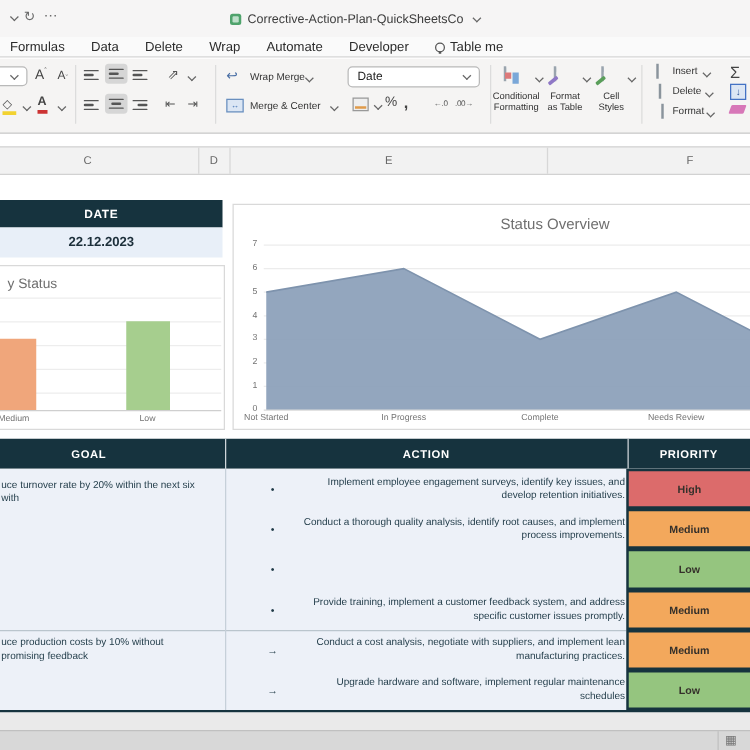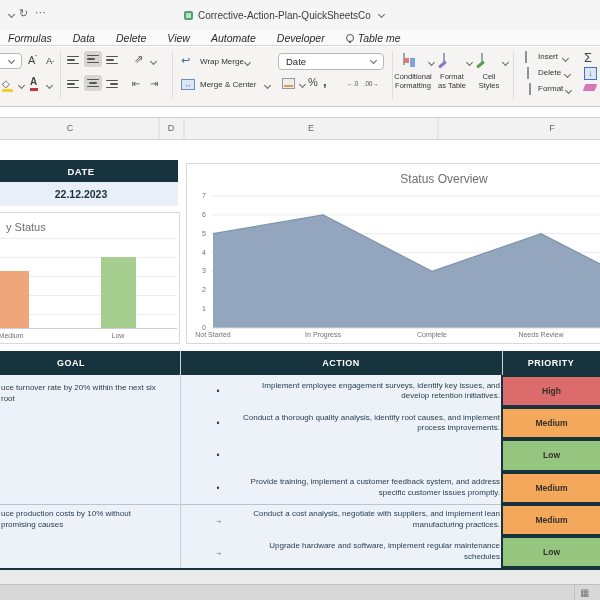--- a/index.html
+++ b/index.html
@@ -11,21 +11,21 @@
   #titlebar .tb-ic{color:#6a6a6a;font-size:11px;top:8px;}
   #title-group{left:184px;top:7px;height:16px;display:flex;align-items:center;gap:5px;}
   #doc-icon{width:9px;height:9px;background:#4fa36c;border-radius:2px;position:relative;}
   #doc-icon:after{content:"";position:absolute;left:2px;top:2px;right:2px;bottom:2px;background:#bfe0cb;border-radius:1px;}
   #doc-title{font-size:10px;color:#3c3c3c;}
   .chev{width:4px;height:4px;border-right:1.2px solid #666;border-bottom:1.2px solid #666;
         transform:rotate(45deg);display:inline-block;vertical-align:middle;margin-left:3px;margin-bottom:2px;}
   
   #menubar{left:0;top:30px;width:600px;height:16px;background:#fafafa;border-bottom:1px solid #d6d6d6;
            display:flex;align-items:center;gap:21px;padding-left:8px;box-sizing:border-box;}
-  #menubar .mi{font-size:10.5px;color:#2b2b2b;white-space:nowrap;font-style:italic;}
+  #menubar .mi{font-size:10.5px;color:#2b2b2b;white-space:nowrap;}
   #tellme{display:flex;align-items:center;gap:4px;}
   .bulb{width:6px;height:6px;border:1px solid #555;border-radius:50%;display:inline-block;position:relative;}
   .bulb:after{content:"";position:absolute;left:2px;top:6px;width:2px;height:2px;background:#555;}
   
   #ribbon{left:0;top:47px;width:600px;height:59px;background:#f5f4f3;border-bottom:1px solid #c9c9c9;font-size:8.5px;color:#333;}
   .rdiv{position:absolute;top:5px;bottom:7px;width:1px;background:#dcdcdc;}
   .bars{display:inline-flex;flex-direction:column;justify-content:space-between;width:12px;height:8px;}
   .bars i{display:block;height:1.3px;background:#555;border-radius:1px;width:100%;}
   .bars.alt i:nth-child(2){width:65%;}
   .bars.ctr i:nth-child(2){width:65%;margin:0 auto;}
@@ -105,21 +105,21 @@
     <span id="doc-icon"></span>
     <span id="doc-title">Corrective-Action-Plan-QuickSheetsCo</span>
     <span class="chev"></span>
   </div>
 </div>
 
 <div class="abs" id="menubar">
   <span class="mi">Formulas</span>
   <span class="mi">Data</span>
   <span class="mi">Delete</span>
-  <span class="mi">View</span>
+  <span class="mi">Wrap</span>
   <span class="mi">Automate</span>
   <span class="mi">Developer</span>
   <span class="mi" id="tellme">
     <span class="bulb"></span>
     <span>Table me</span>
   </span>
 </div>
 
 <div class="abs" id="ribbon">
   
@@ -301,24 +301,24 @@
 <div class="abs" id="tbl-head">
   <span style="left:-38px;width:218px;">GOAL</span>
   <span style="left:180px;width:322px;">ACTION</span>
   <span style="left:502px;width:98px;">PRIORITY</span>
   <span class="hdiv" style="left:180px;"></span>
   <span class="hdiv" style="left:502px;"></span>
 </div>
 
 <div class="abs" id="tbl-body">
   <div class="goal" style="top:8px;">
-    <span>uce turnover rate by 20% within the next six</span><br><span>root</span>
+    <span>uce turnover rate by 20% within the next six</span><br><span>with</span>
   </div>
   <div class="goal" style="top:134px;">
-    <span>uce production costs by 10% without</span><br><span>promising causes</span>
+    <span>uce production costs by 10% without</span><br><span>promising feedback</span>
   </div>
   <div id="goal-div"></div>
   <span class="vbord" style="left:180px;"></span>
 
   <div class="arow" style="top:0;">
     <span class="bullet">•</span>
     <div class="atxt">Implement employee engagement surveys, identify key issues, and develop retention initiatives.</div>
   </div>
   <div class="arow" style="top:32.17px;">
     <span class="bullet">•</span>

